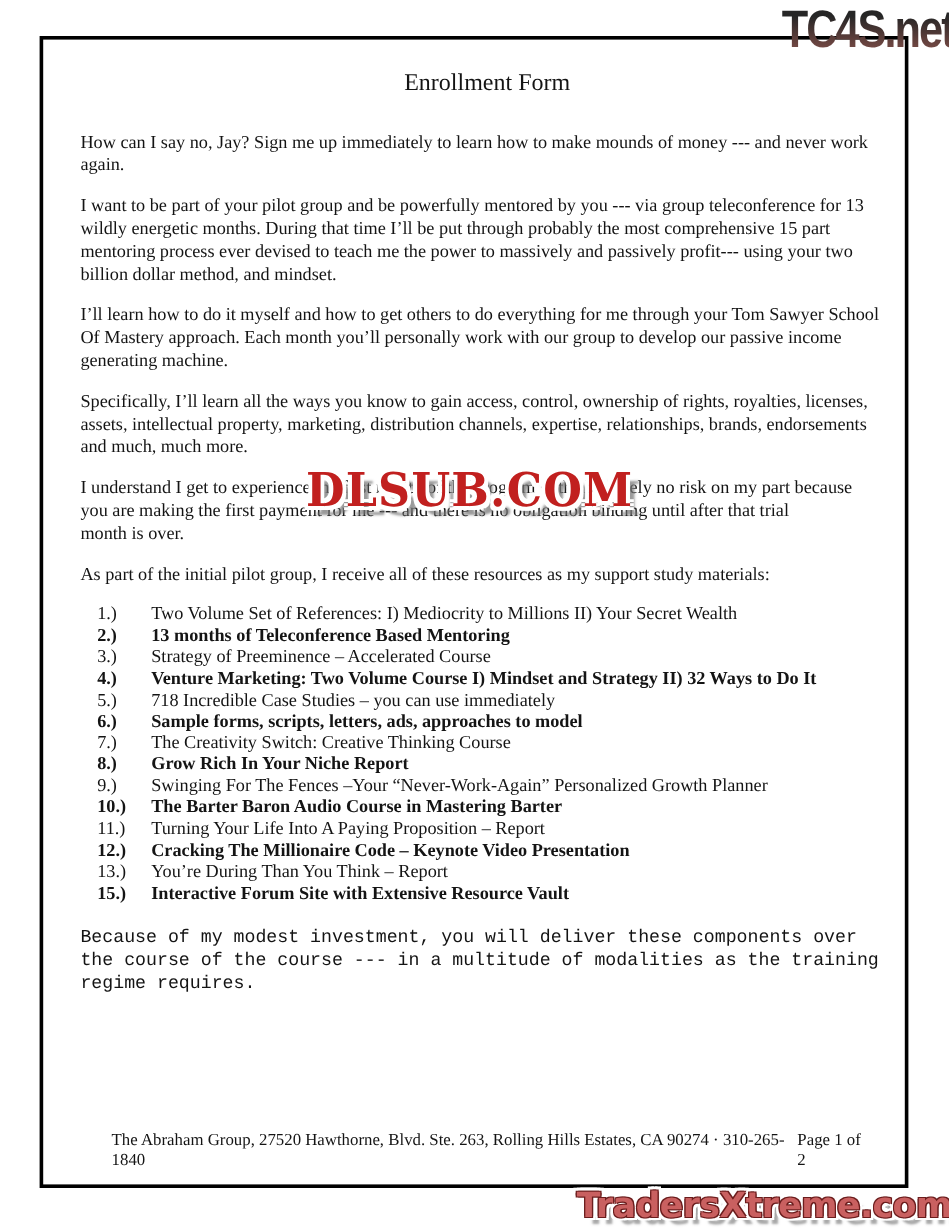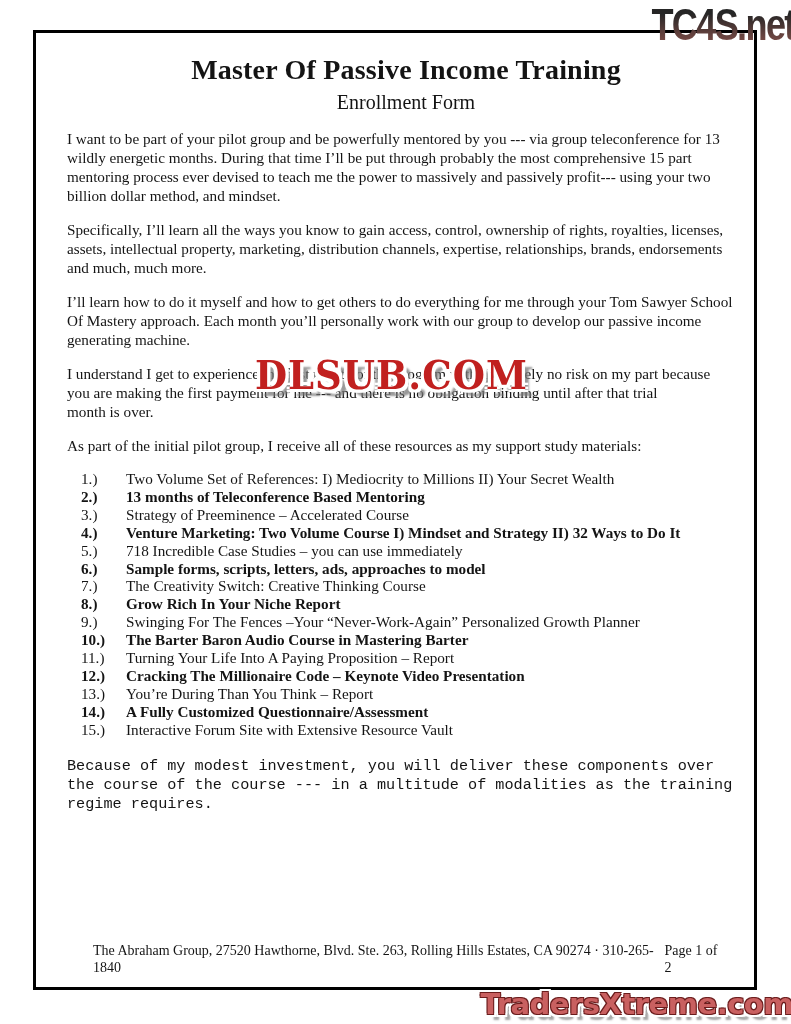--- a/index.html
+++ b/index.html
@@ -143,26 +143,26 @@
   }
 </style>
 </head>
 <body>
 
 <div class="page">
 
   <div class="doc-border">
     <div class="doc-content">
 
-      <div class="doc-title">Master Of Passive Income Training</div>
       <div class="doc-subtitle">Enrollment Form</div>
 
+      <div class="para first">How can I say no, Jay?  Sign me up immediately to learn how to make mounds of money --- and never work again.</div>
       <div class="para">I want to be part of your pilot group and be powerfully mentored by you --- via group teleconference for 13 wildly energetic months.  During that time I’ll be put through probably the most comprehensive 15 part mentoring process ever devised to teach me the power to massively and passively profit--- using your two billion dollar method, and mindset.</div>
+      <div class="para">I’ll learn how to do it myself and how to get others to do everything for me through your Tom Sawyer School Of Mastery approach.  Each month you’ll personally work with our group to develop our passive income generating machine.</div>
       <div class="para">Specifically, I’ll learn all the ways you know to gain access, control, ownership of rights, royalties, licenses, assets, intellectual property, marketing, distribution channels, expertise, relationships, brands, endorsements and much, much more.</div>
-      <div class="para">I’ll learn how to do it myself and how to get others to do everything for me through your Tom Sawyer School Of Mastery approach.  Each month you’ll personally work with our group to develop our passive income generating machine.</div>
 
       <div class="para risk-wrap">
         <div class="risk-para">I understand I get to experience the first month of the program with absolutely no risk on my part because
 you are making the first payment for me --- and there is no obligation binding until after that trial
 month is over.</div>
         <div class="wm-dlsub">DLSUB.COM</div>
       </div>
 
       <div class="para">As part of the initial pilot group, I receive all of these resources as my support study materials:</div>
 
@@ -213,24 +213,20 @@
           </div>
         <div class="list-row">
             <span class="num">12.)</span>
             <span class="item-text">Cracking The Millionaire Code – Keynote Video Presentation</span>
           </div>
         <div class="list-row">
             <span class="num">13.)</span>
             <span class="item-text">You’re During Than You Think – Report</span>
           </div>
         <div class="list-row">
-            <span class="num">14.)</span>
-            <span class="item-text">A Fully Customized Questionnaire/Assessment</span>
-          </div>
-        <div class="list-row">
             <span class="num">15.)</span>
             <span class="item-text">Interactive Forum Site with Extensive Resource Vault</span>
           </div>
       </div>
 
       <div class="para closing">Because of my modest investment, you will deliver these components over the course of the course --- in a multitude of modalities as the training regime requires.</div>
     </div>
 
     <div class="doc-footer">
       <span>The Abraham Group, 27520 Hawthorne, Blvd. Ste. 263, Rolling Hills Estates, CA 90274 · 310-265-1840</span>

